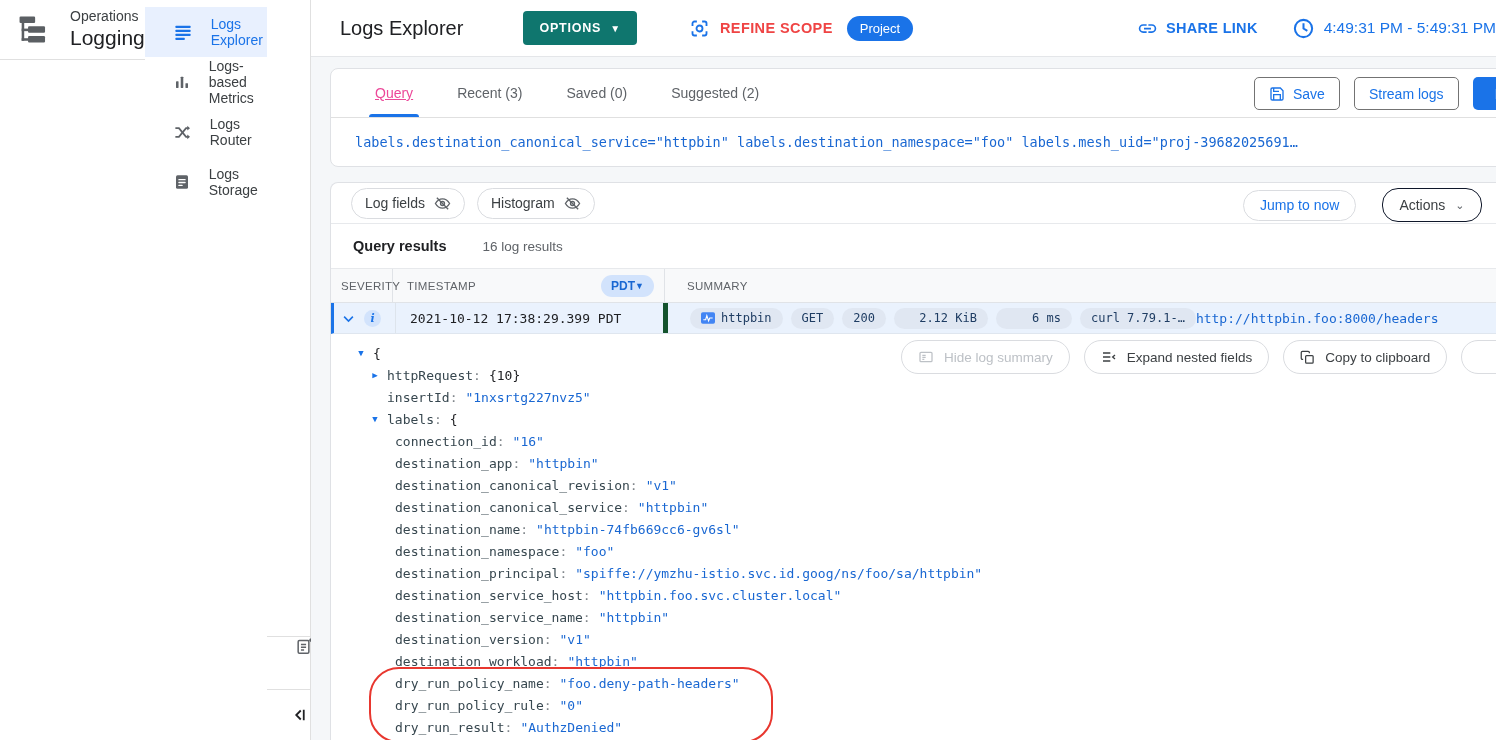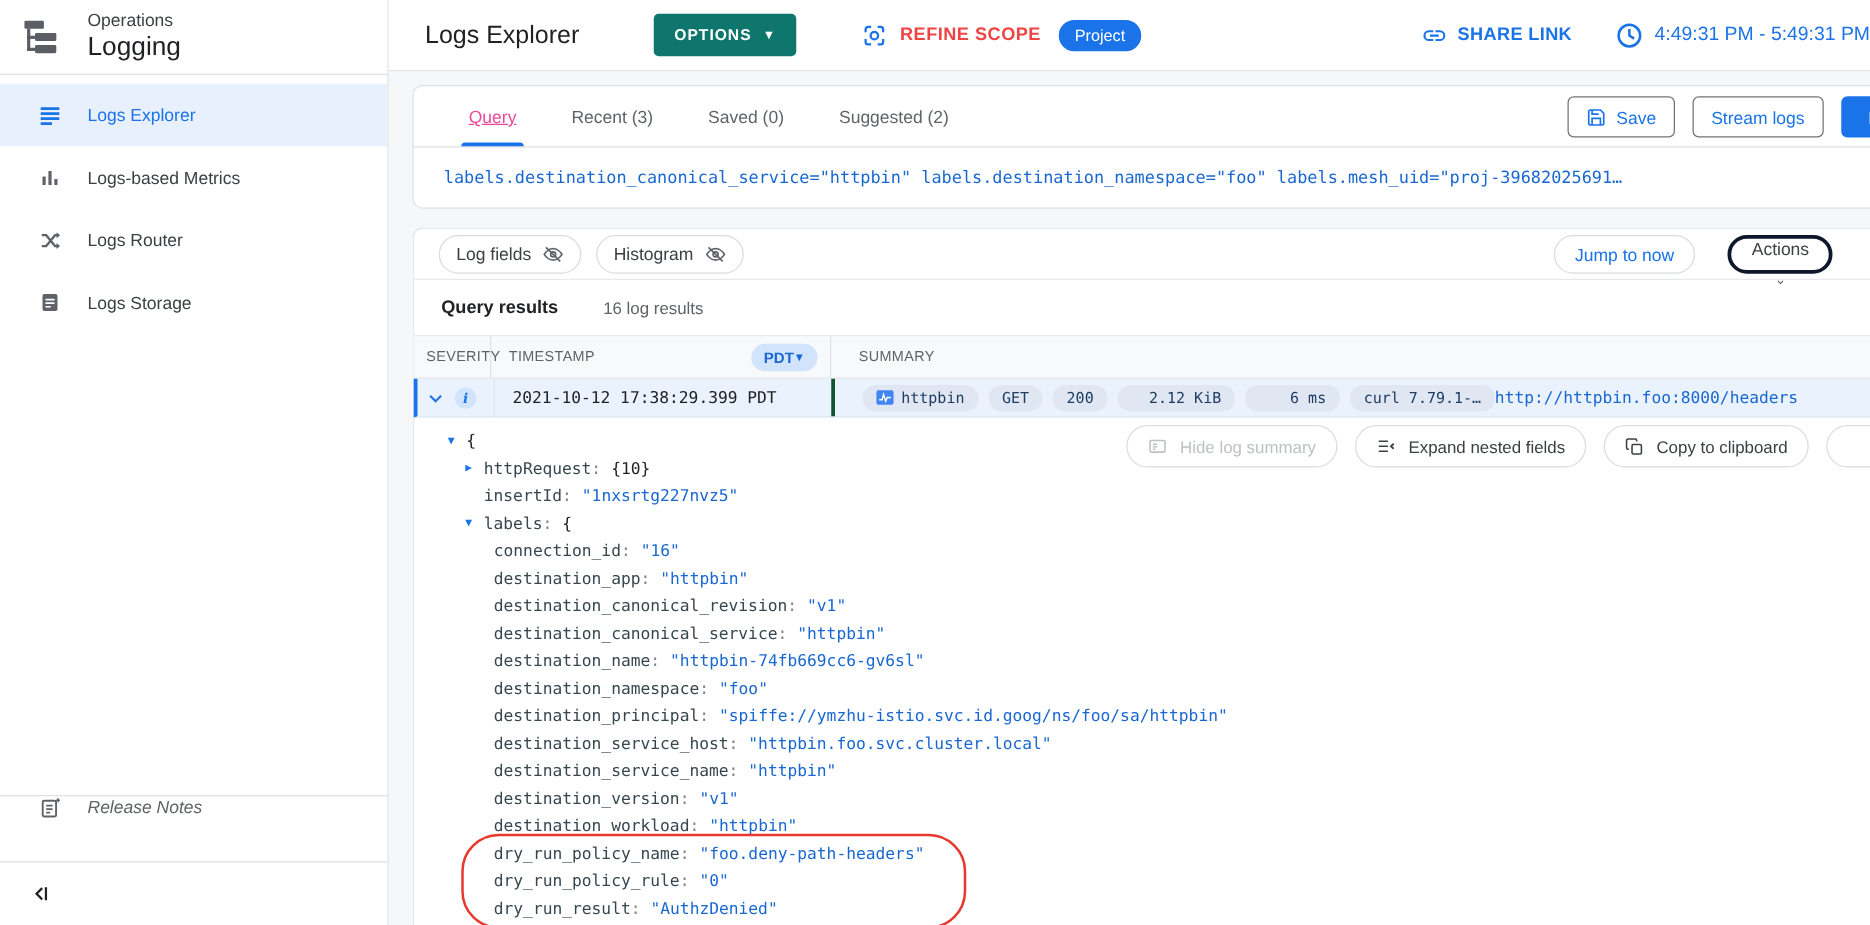--- a/index.html
+++ b/index.html
@@ -1,21 +1,21 @@
 <!DOCTYPE html>
 <html><head>
 <meta charset="utf-8">
 <style>
   * { box-sizing: border-box; margin: 0; padding: 0; }
   html,body { width:1496px; height:740px; overflow:hidden; }
   body { font-family:"Liberation Sans", sans-serif; background:#fff; color:#202124; display:flex; }
   .mono { font-family:"DejaVu Sans Mono", monospace; }
 
   
-  .sidebar { width:311px; min-width:311px; height:740px; background:#fff; border-right:1px solid #e0e0e0; display:flex; flex-direction:column; }
+  .sidebar { width:311px; min-width:311px; height:740px; background:#fff; border-right:1px solid #e0e0e0; display:flex; flex-direction:row; }
   .sidebar-header { height:60px; border-bottom:1px solid #e0e0e0; display:flex; align-items:center; padding-left:14px; }
   .logo { width:38px; height:38px; display:flex; align-items:center; justify-content:center; }
   .brand { margin-left:18px; }
   .brand .product { font-size:14px; color:#3c4043; line-height:17px; }
   .brand .section { font-size:21px; color:#202124; line-height:26px; }
   .nav { padding-top:7px; }
   .nav-item { height:50px; display:flex; align-items:center; cursor:pointer; }
   .nav-item .nav-icon { width:24px; margin-left:28px; display:flex; justify-content:center; }
   .nav-item .nav-label { margin-left:18px; font-size:14px; color:#3c4043; }
   .nav-item.active { background:#e8f0fe; }
@@ -55,32 +55,32 @@
   .btn-run { height:33px; background:#1a73e8; color:#fff; border:none; border-radius:5px; padding:0 22px; font-size:14px; display:flex; align-items:center; cursor:pointer; font-family:"Liberation Sans",sans-serif; }
   .query-box { height:48px; display:flex; align-items:center; padding:0 24px; overflow:hidden; }
   .query-text { font-size:13.5px; color:#1967d2; white-space:nowrap; }
 
   
   .results-card { margin-top:15px; flex:1; min-height:0; display:flex; flex-direction:column; border-bottom:none; border-bottom-left-radius:0; border-bottom-right-radius:0; }
   .toolbar { height:41px; border-bottom:1px solid #e7e9ec; display:flex; align-items:center; gap:12px; padding-left:20px; position:relative; }
   .chip-toggle { height:31px; border:1px solid #dadce0; border-radius:16px; background:#fff; padding:0 13px; display:flex; align-items:center; gap:9px; font-size:14px; color:#3c4043; cursor:pointer; font-family:"Liberation Sans",sans-serif; }
   .toolbar-right { position:absolute; left:912px; top:5px; display:flex; gap:26px; align-items:center; }
   .btn-jump { height:31px; border:1px solid #dadce0; border-radius:16px; background:#fff; padding:0 16px; font-size:14px; color:#1a73e8; display:flex; align-items:center; cursor:pointer; font-family:"Liberation Sans",sans-serif; }
-  .btn-actions { height:31px; border:3px solid #0f172a; border-radius:16px; background:#fff; padding:0 16px; font-size:14px; color:#3c4043; display:flex; align-items:center; gap:10px; cursor:pointer; font-family:"Liberation Sans",sans-serif;flex-direction:column; }
+  .btn-actions { height:31px; border:1px solid #0f172a; border-radius:16px; background:#fff; padding:16px 16px; font-size:14px; color:#3c4043; display:flex; align-items:center; gap:10px; cursor:pointer; font-family:"Liberation Sans",sans-serif; }
   .results-head { height:44px; display:flex; align-items:center; padding-left:22px; }
   .results-title { font-size:14.5px; font-weight:bold; color:#202124; }
   .results-count { margin-left:36px; font-size:13.5px; color:#5f6368; }
   .table-header { height:35px; background:#f8f9fa; border-top:1px solid #e7e9ec; border-bottom:1px solid #e0e3e7; display:flex; align-items:center; font-size:11.5px; color:#5f6368; letter-spacing:.3px; }
   .col-sev { width:62px; padding-left:10px; align-self:stretch; display:flex; align-items:center; border-right:1px solid #e0e3e7; }
   .col-ts { width:272px; padding-left:14px; align-self:stretch; display:flex; align-items:center; border-right:1px solid #e0e3e7; position:relative; }
   .col-sum { flex:1; padding-left:22px; align-self:stretch; display:flex; align-items:center; }
   .tz-badge { position:absolute; right:10px; background:#d2e3fc; color:#1967d2; font-size:12px; font-weight:bold; height:22px; border-radius:11px; padding:0 10px; display:flex; align-items:center; gap:0; cursor:pointer; letter-spacing:0; }
   .log-row { height:31px; background:#eaf2fd; border-left:3px solid #1a73e8; border-bottom:1px solid #dfe6ef; display:flex; align-items:center; cursor:pointer; }
   .log-row .col-sev { padding-left:7px; gap:8px; border-right:1px solid #dde4ec; }
-  .log-row .col-ts { border-right:3px solid #14532d; }
+  .log-row .col-ts { border-right:5px solid #14532d; }
   .ts-text { font-size:13px; color:#202124; }
   .chips { display:flex; align-items:center; gap:8px; }
   .chip { background:#e0e7f2; color:#1f3d63; font-size:12px; height:21px; border-radius:11px; padding:0 11px; display:flex; align-items:center; gap:6px; white-space:nowrap; }
   .chip:nth-child(4) { min-width:94px; justify-content:flex-end; }
   .chip:nth-child(5) { min-width:76px; justify-content:flex-end; }
   .row-url { font-size:13px; color:#1967d2; white-space:nowrap; }
   .info-dot { width:17px; height:17px; border-radius:50%; background:#d2e3fc; color:#1a73e8; font-size:11px; font-weight:bold; display:flex; align-items:center; justify-content:center; font-family:"DejaVu Serif",serif; font-style:italic; }
 
   
   .json-area { position:relative; flex:1; min-height:0; overflow:hidden; padding-top:8px; }

